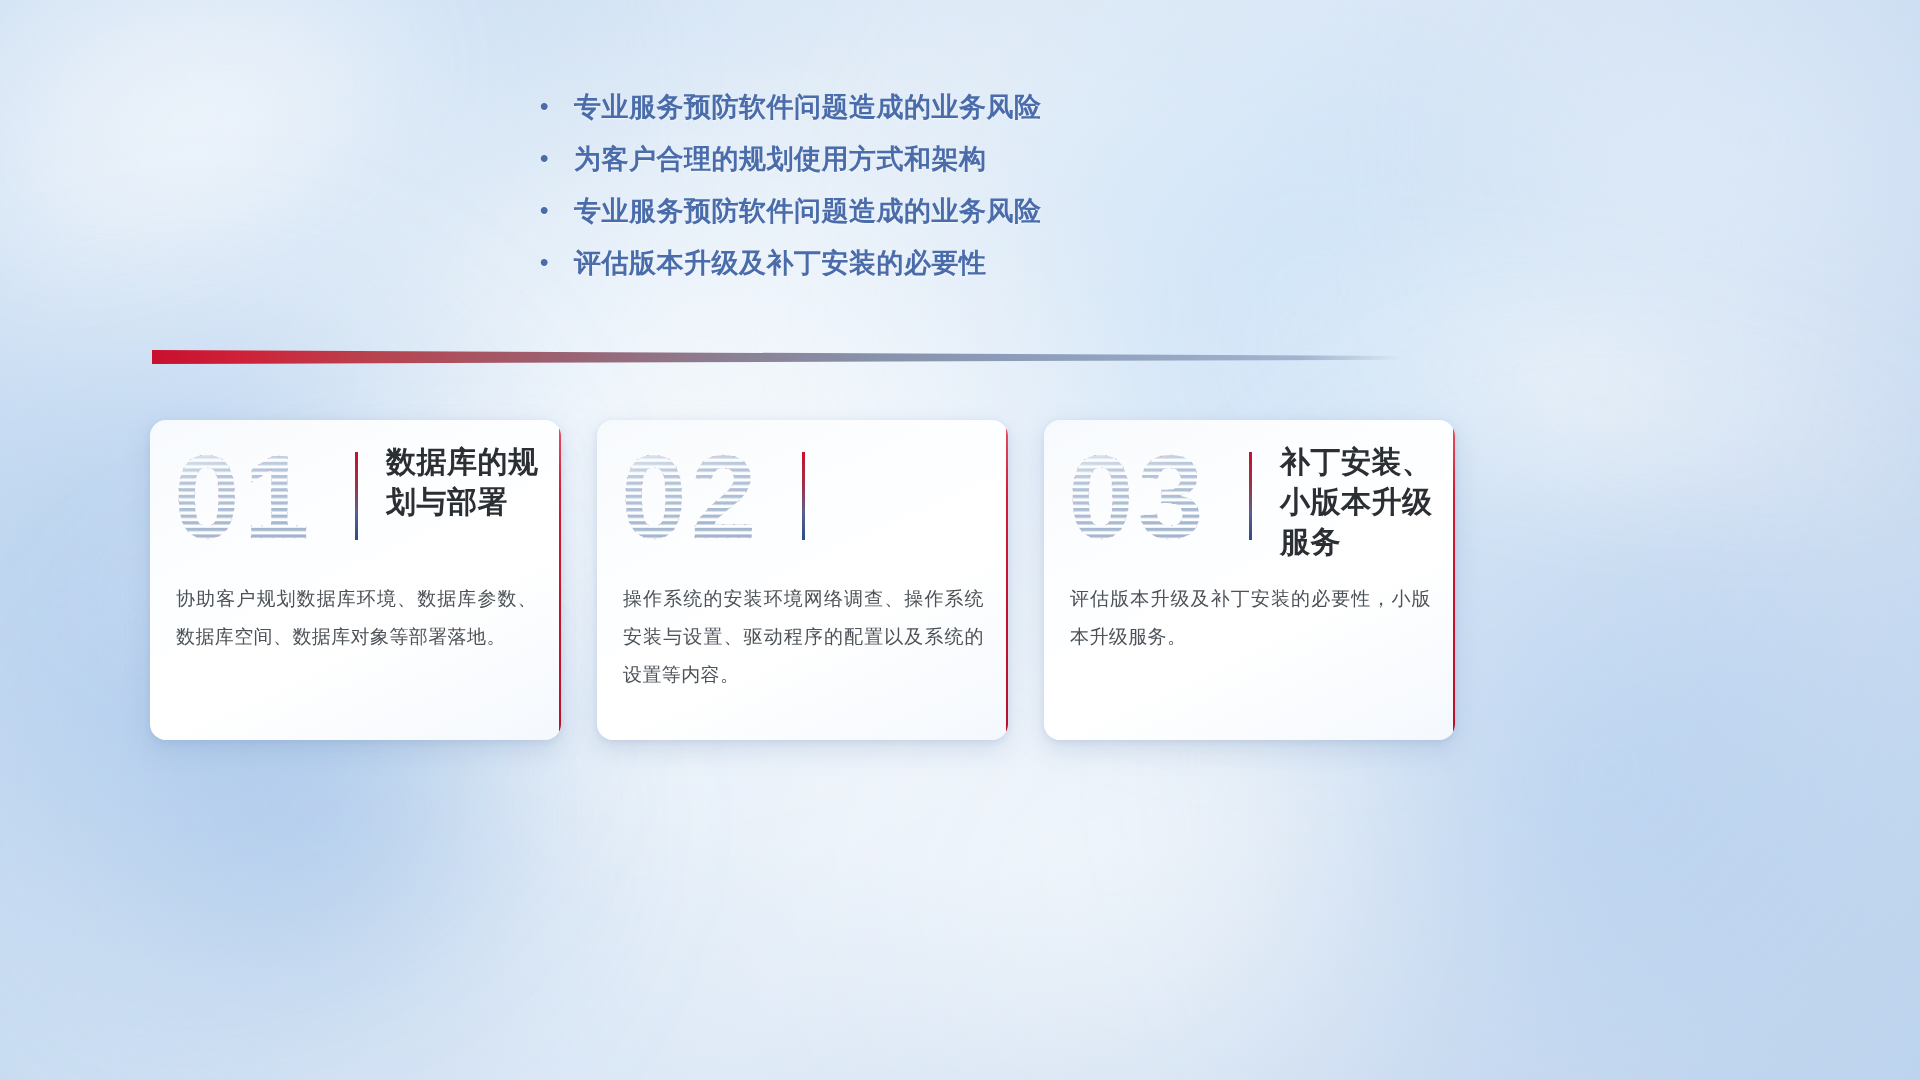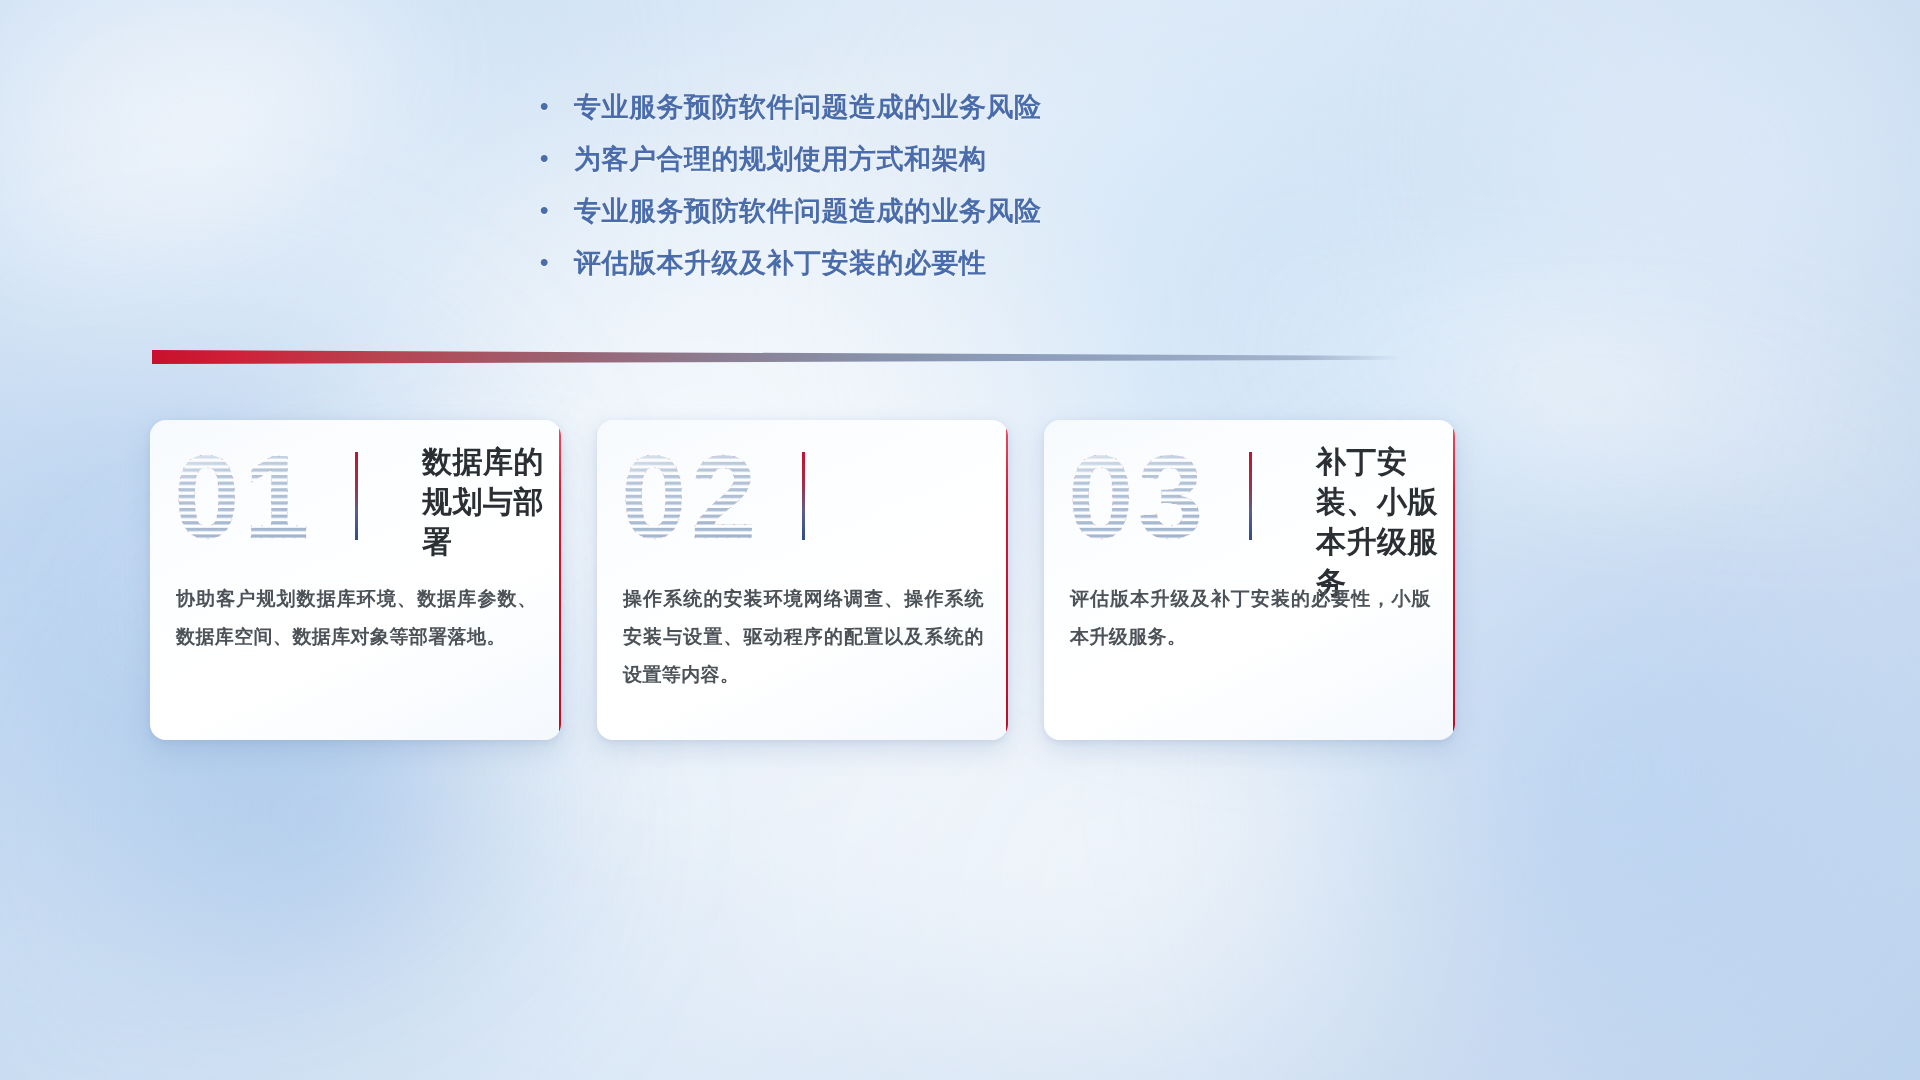--- a/index.html
+++ b/index.html
@@ -96,27 +96,26 @@
     font-size:0;
   }
   .bignum svg{ display:block; }
   .vbar{
     position:absolute; left:205px; top:32px; width:3px; height:88px;
     background:linear-gradient(180deg,#c8102e 0%, #a03048 38%, #5c5f8e 68%, #2f4d86 100%);
   }
   .card-title{
     position:absolute; left:236px; top:22px; right:14px;
     font-size:30px; line-height:1.34; font-weight:700;
-    color:#2b2f33; letter-spacing:.5px;margin-left:36px;
+    color:#2b2f33; letter-spacing:.5px;
   }
   .card-body{
     position:absolute; left:26px; right:24px; top:160px;
     font-size:19px; line-height:2.0; color:#4c5257; letter-spacing:.4px;
     text-align:justify;
-    font-weight:bold;
   }
 </style>
 </head>
 <body>
 
 <div id="bg">
   <div class="bg-base"></div>
   <div class="blob b1"></div>
   <div class="blob b4"></div>
   <div class="blob b6"></div>

